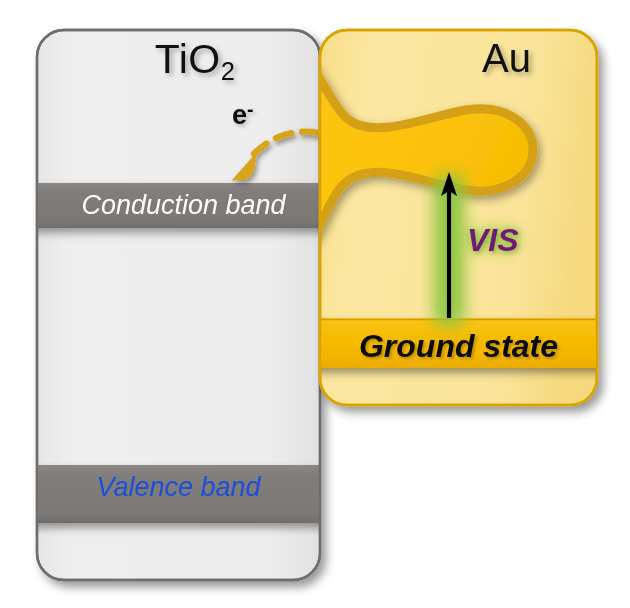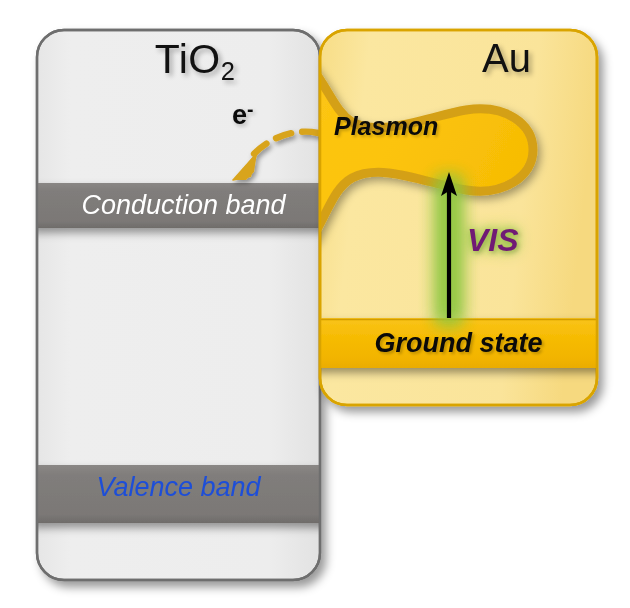--- a/index.html
+++ b/index.html
@@ -61,21 +61,21 @@
   
   #vis-label{
     left:467px;top:222px;
     font-size:32px;font-style:italic;font-weight:bold;color:#701a75;
     text-shadow:0 0 9px #8dc63f, 0 0 16px #8dc63f, 2px 2px 4px rgba(0,0,0,0.25);
   }
 
   
   #ground-label{
     left:320px;top:328px;width:277px;text-align:center;
-    font-size:27px;font-style:italic;font-weight:bold;color:#0a0a0a;
+    font-size:32px;font-style:italic;font-weight:bold;color:#0a0a0a;
     text-shadow:2px 2px 3px rgba(0,0,0,0.22);
   }
 </style>
 </head>
 <body>
 
 <div id="stage">
 
   <svg width="630" height="608" viewBox="0 0 630 608">
     <defs>
@@ -208,20 +208,19 @@
 
   <div class="lbl" id="conduction-label">Conduction band</div>
 
   <div class="lbl" id="valence-label">Valence band</div>
 
   <div class="lbl" id="electron-label">
     <span>e</span><sup>-</sup>
   </div>
 
   <div class="lbl" id="plasmon-label">
-    <div>Plasmon</div>
   </div>
 
   <div class="lbl" id="vis-label">VIS</div>
 
   <div class="lbl" id="ground-label">Ground state</div>
 
 </div>
 
 </body></html>

